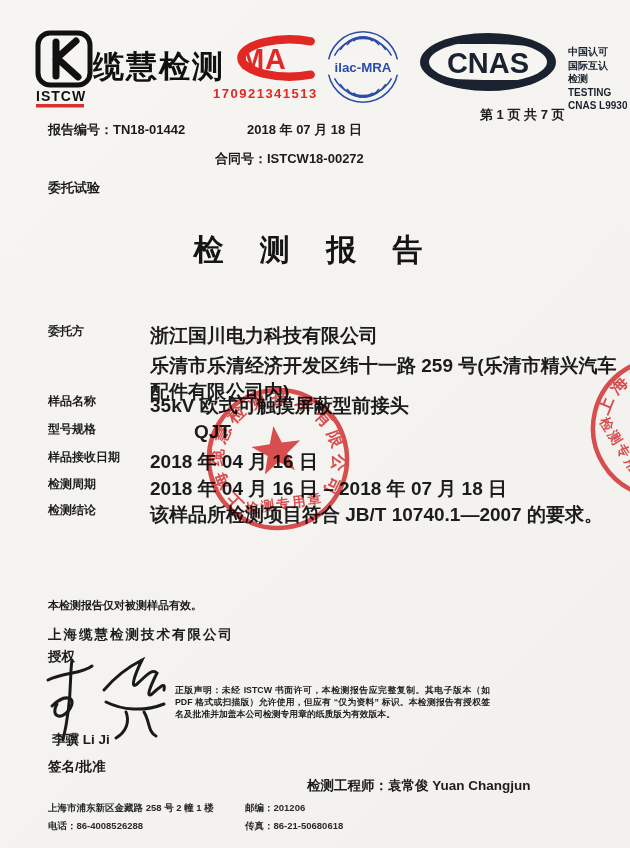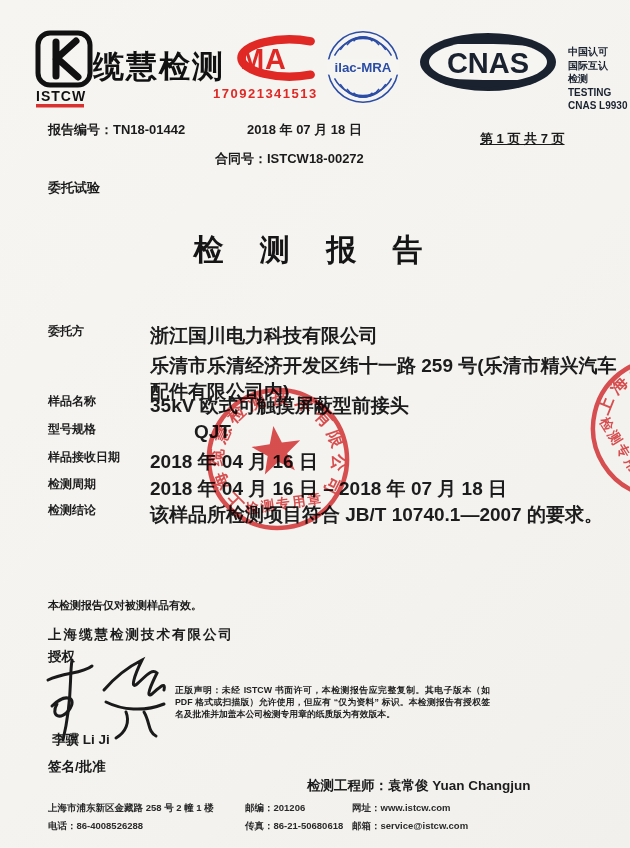--- a/index.html
+++ b/index.html
@@ -69,21 +69,21 @@
     <text x="70" y="42" text-anchor="middle" font-size="29" font-weight="bold" fill="#1a2230" font-family="Liberation Sans,sans-serif">CNAS</text>
   </svg>
   <div class="abs cnas-text">中国认可
 国际互认
 检测
 TESTING
 CNAS L9930</div>
 
   <div class="abs meta" style="left:48px;top:121px;">报告编号：TN18-01442</div>
   <div class="abs meta" style="left:247px;top:121px;">2018 年 07 月 18 日</div>
-  <div class="abs meta" style="left:480px;top:130px;text-decoration:underline;">第 1 页 共 7 页</div>
+  <div class="abs meta" style="left:480px;top:106px;">第 1 页 共 7 页</div>
   <div class="abs meta" style="left:215px;top:150px;">合同号：ISTCW18-00272</div>
   <div class="abs meta" style="left:48px;top:179px;">委托试验</div>
 
   <div class="abs title">检 测 报 告</div>
 
   <div class="abs lbl" style="top:323px;">委托方</div>
   <div class="abs val" style="top:323px;">浙江国川电力科技有限公司</div>
   <div class="abs val" style="top:353px;">乐清市乐清经济开发区纬十一路 259 号(乐清市精兴汽车配件有限公司内)</div>
 
   <div class="abs lbl" style="top:393px;">样品名称</div>
@@ -148,18 +148,14 @@
   <div class="abs b" style="left:307px;top:777px;font-size:13.5px;">检测工程师：袁常俊 Yuan Changjun</div>
 
   <div class="abs footer" style="left:48px;top:799px;">
     <div>上海市浦东新区金藏路 258 号 2 幢 1 楼</div>
     <div>电话：86-4008526288</div>
   </div>
   <div class="abs footer" style="left:245px;top:799px;">
     <div>邮编：201206</div>
     <div>传真：86-21-50680618</div>
   </div>
-  <div class="abs footer" style="left:352px;top:799px;">
-    <div>网址：www.istcw.com</div>
-    <div>邮箱：service@istcw.com</div>
-  </div>
 
 </div>
 
 </body></html>

